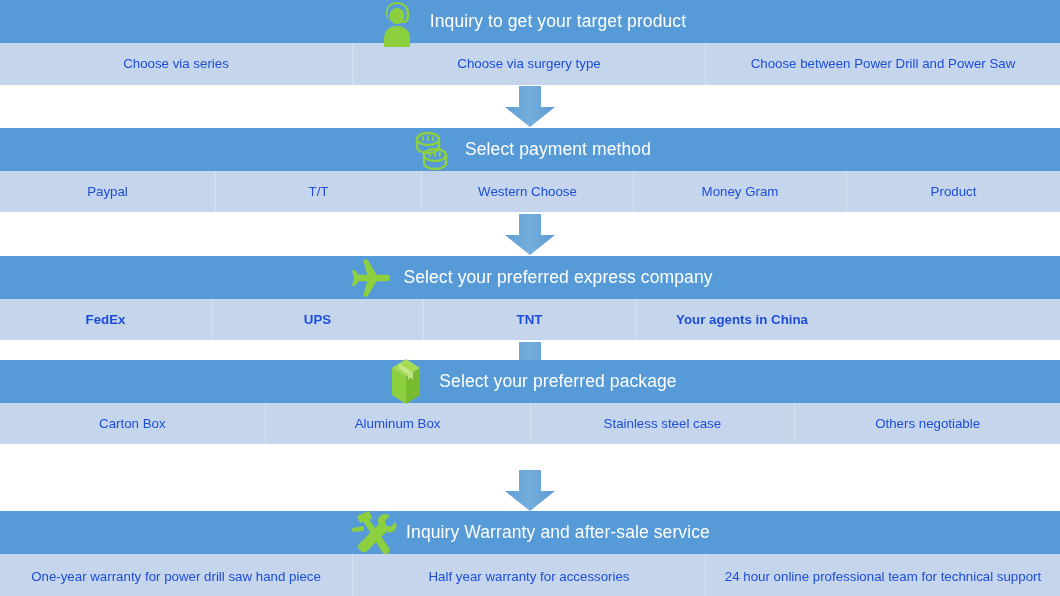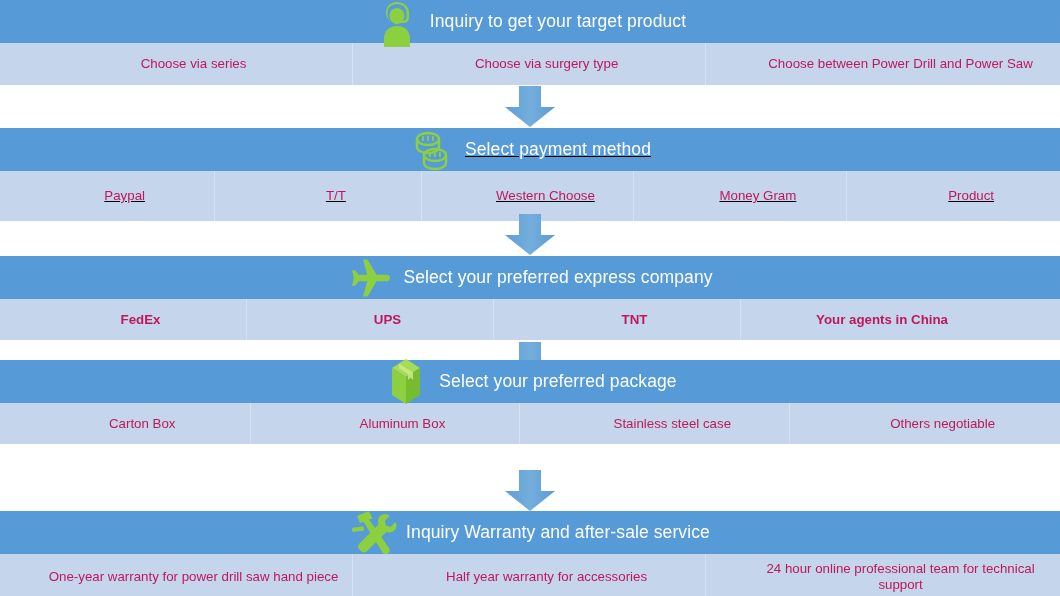--- a/index.html
+++ b/index.html
@@ -59,35 +59,34 @@
     width: 1060px;
     background: #C5D5EC;
     box-sizing: border-box;
   }
   .option {
     box-sizing: border-box;
     display: flex;
     align-items: center;
     justify-content: center;
     text-align: center;
-    color: #be185d;
+    color: #1d4ed8;
     font-size: 13.3px;
     line-height: 1.18;
     padding: 0 6px;
     border-right: 1px solid #D6E2F2;
     min-height: 41px;
-    margin-left: 35px;
   }
   .option:last-child { border-right: none; }
 
   
   .r1 { top: 0px; }
   .r1 .options { height: 42px; }
-  .r2 { top: 128px; text-decoration: underline; }
-  .r2 .options { height: 50px; justify-content: flex-end; }
+  .r2 { top: 128px; }
+  .r2 .options { height: 41px; justify-content: flex-end; }
   .r3 { top: 256px; }
   .r3 .options { height: 41px; font-weight: bold; }
   .r4 { top: 360px; }
   .r4 .options { height: 41px; }
   .r5 { top: 511px; }
   .r5 .options { height: 45px; }
 
   .arrow {
     position: absolute;
     left: 500px;
@@ -201,21 +200,21 @@
         <svg width="40" height="50" viewBox="0 0 40 50">
           <path d="M20 2 L34 11 L20 20 L6 11 Z" fill="#A5DB55"></path>
           <path d="M6 11 L20 20 L20 47 L6 38 Z" fill="#8DD03F"></path>
           <path d="M34 11 L20 20 L20 47 L34 38 Z" fill="#76BC2E"></path>
           <path d="M13 6.5 L27 15.5 L27 23 L24.5 20.5 L22 23 L22 17 L13 11.5 Z" fill="#C9EB8C" opacity="0.85"></path>
         </svg>
       </span>
       <span class="step-title">Select your preferred package</span>
     </div>
     <div class="options">
-      <div class="option" style="width:243px">Carton Box</div>
+      <div class="option" style="width:266px">Carton Box</div>
       <div class="option" style="width:265px">Aluminum Box</div>
       <div class="option" style="width:265px">Stainless steel case</div>
       <div class="option" style="width:265px">Others negotiable</div>
     </div>
   </div>
 
   <div class="arrow a4">
     <svg width="60" height="42" viewBox="0 0 60 42">
       <path d="M19 0 L41 0 L41 21 L55 21 L30 41 L5 21 L19 21 Z" fill="url(#ag1)"></path>
     </svg>

